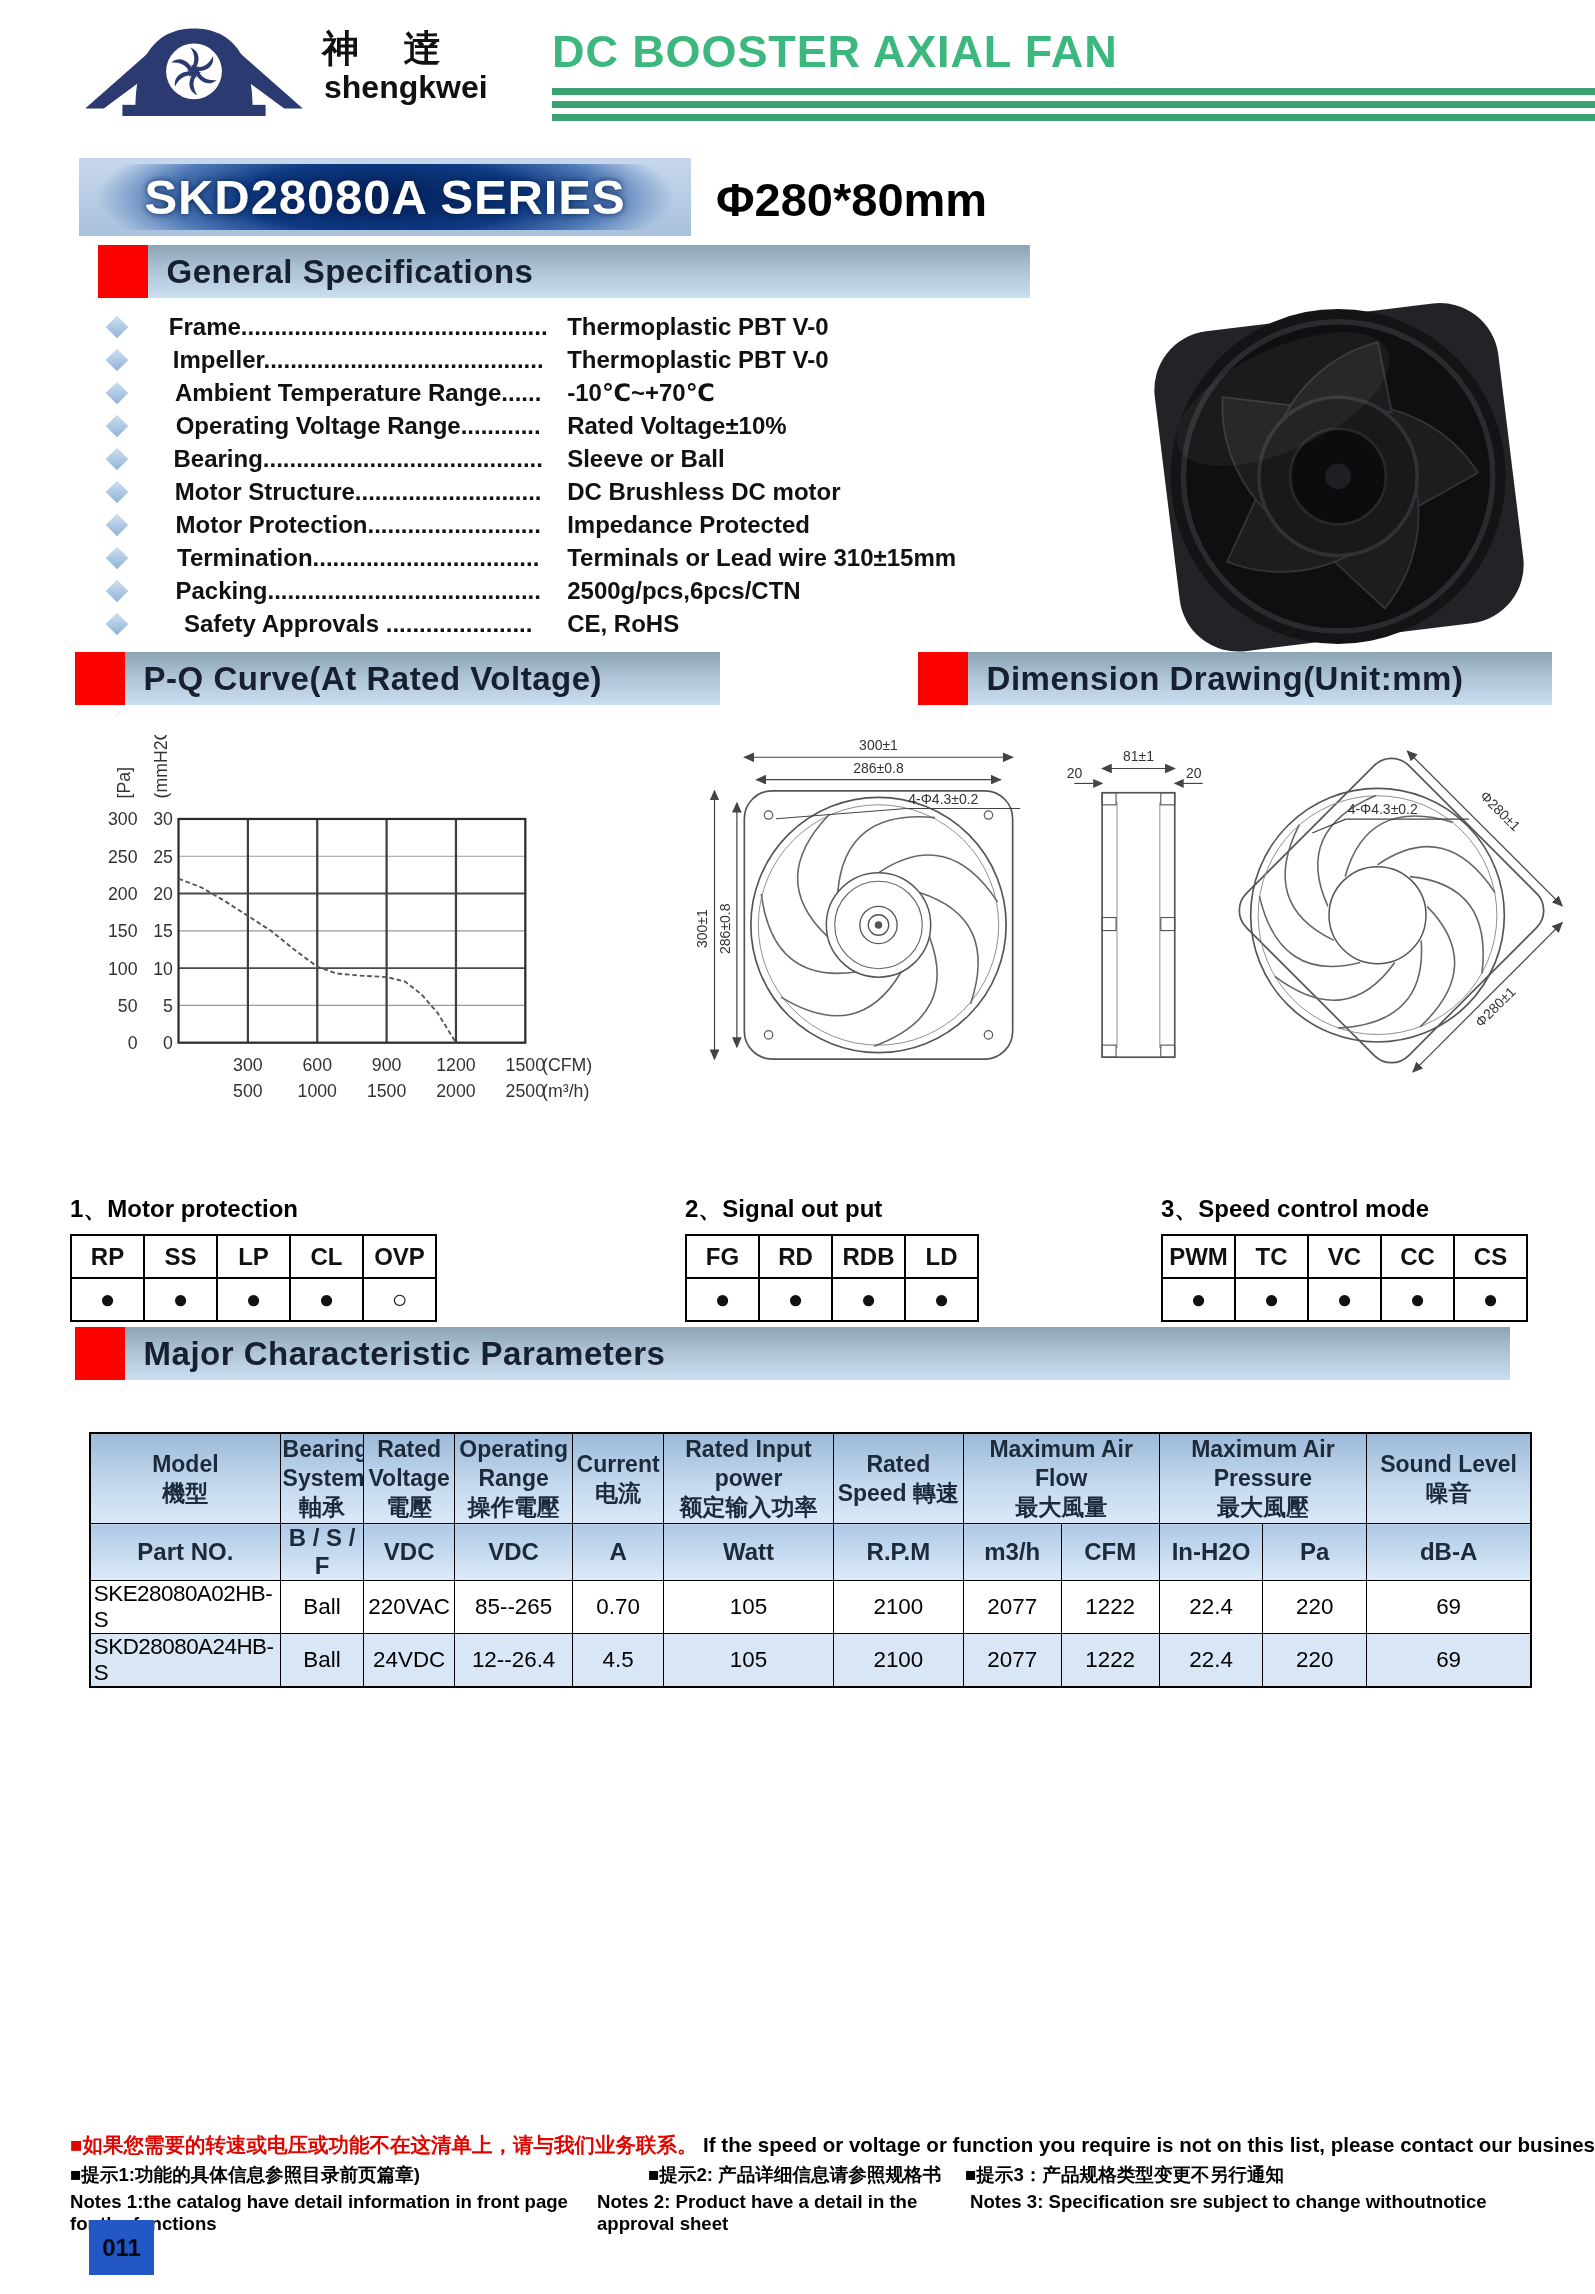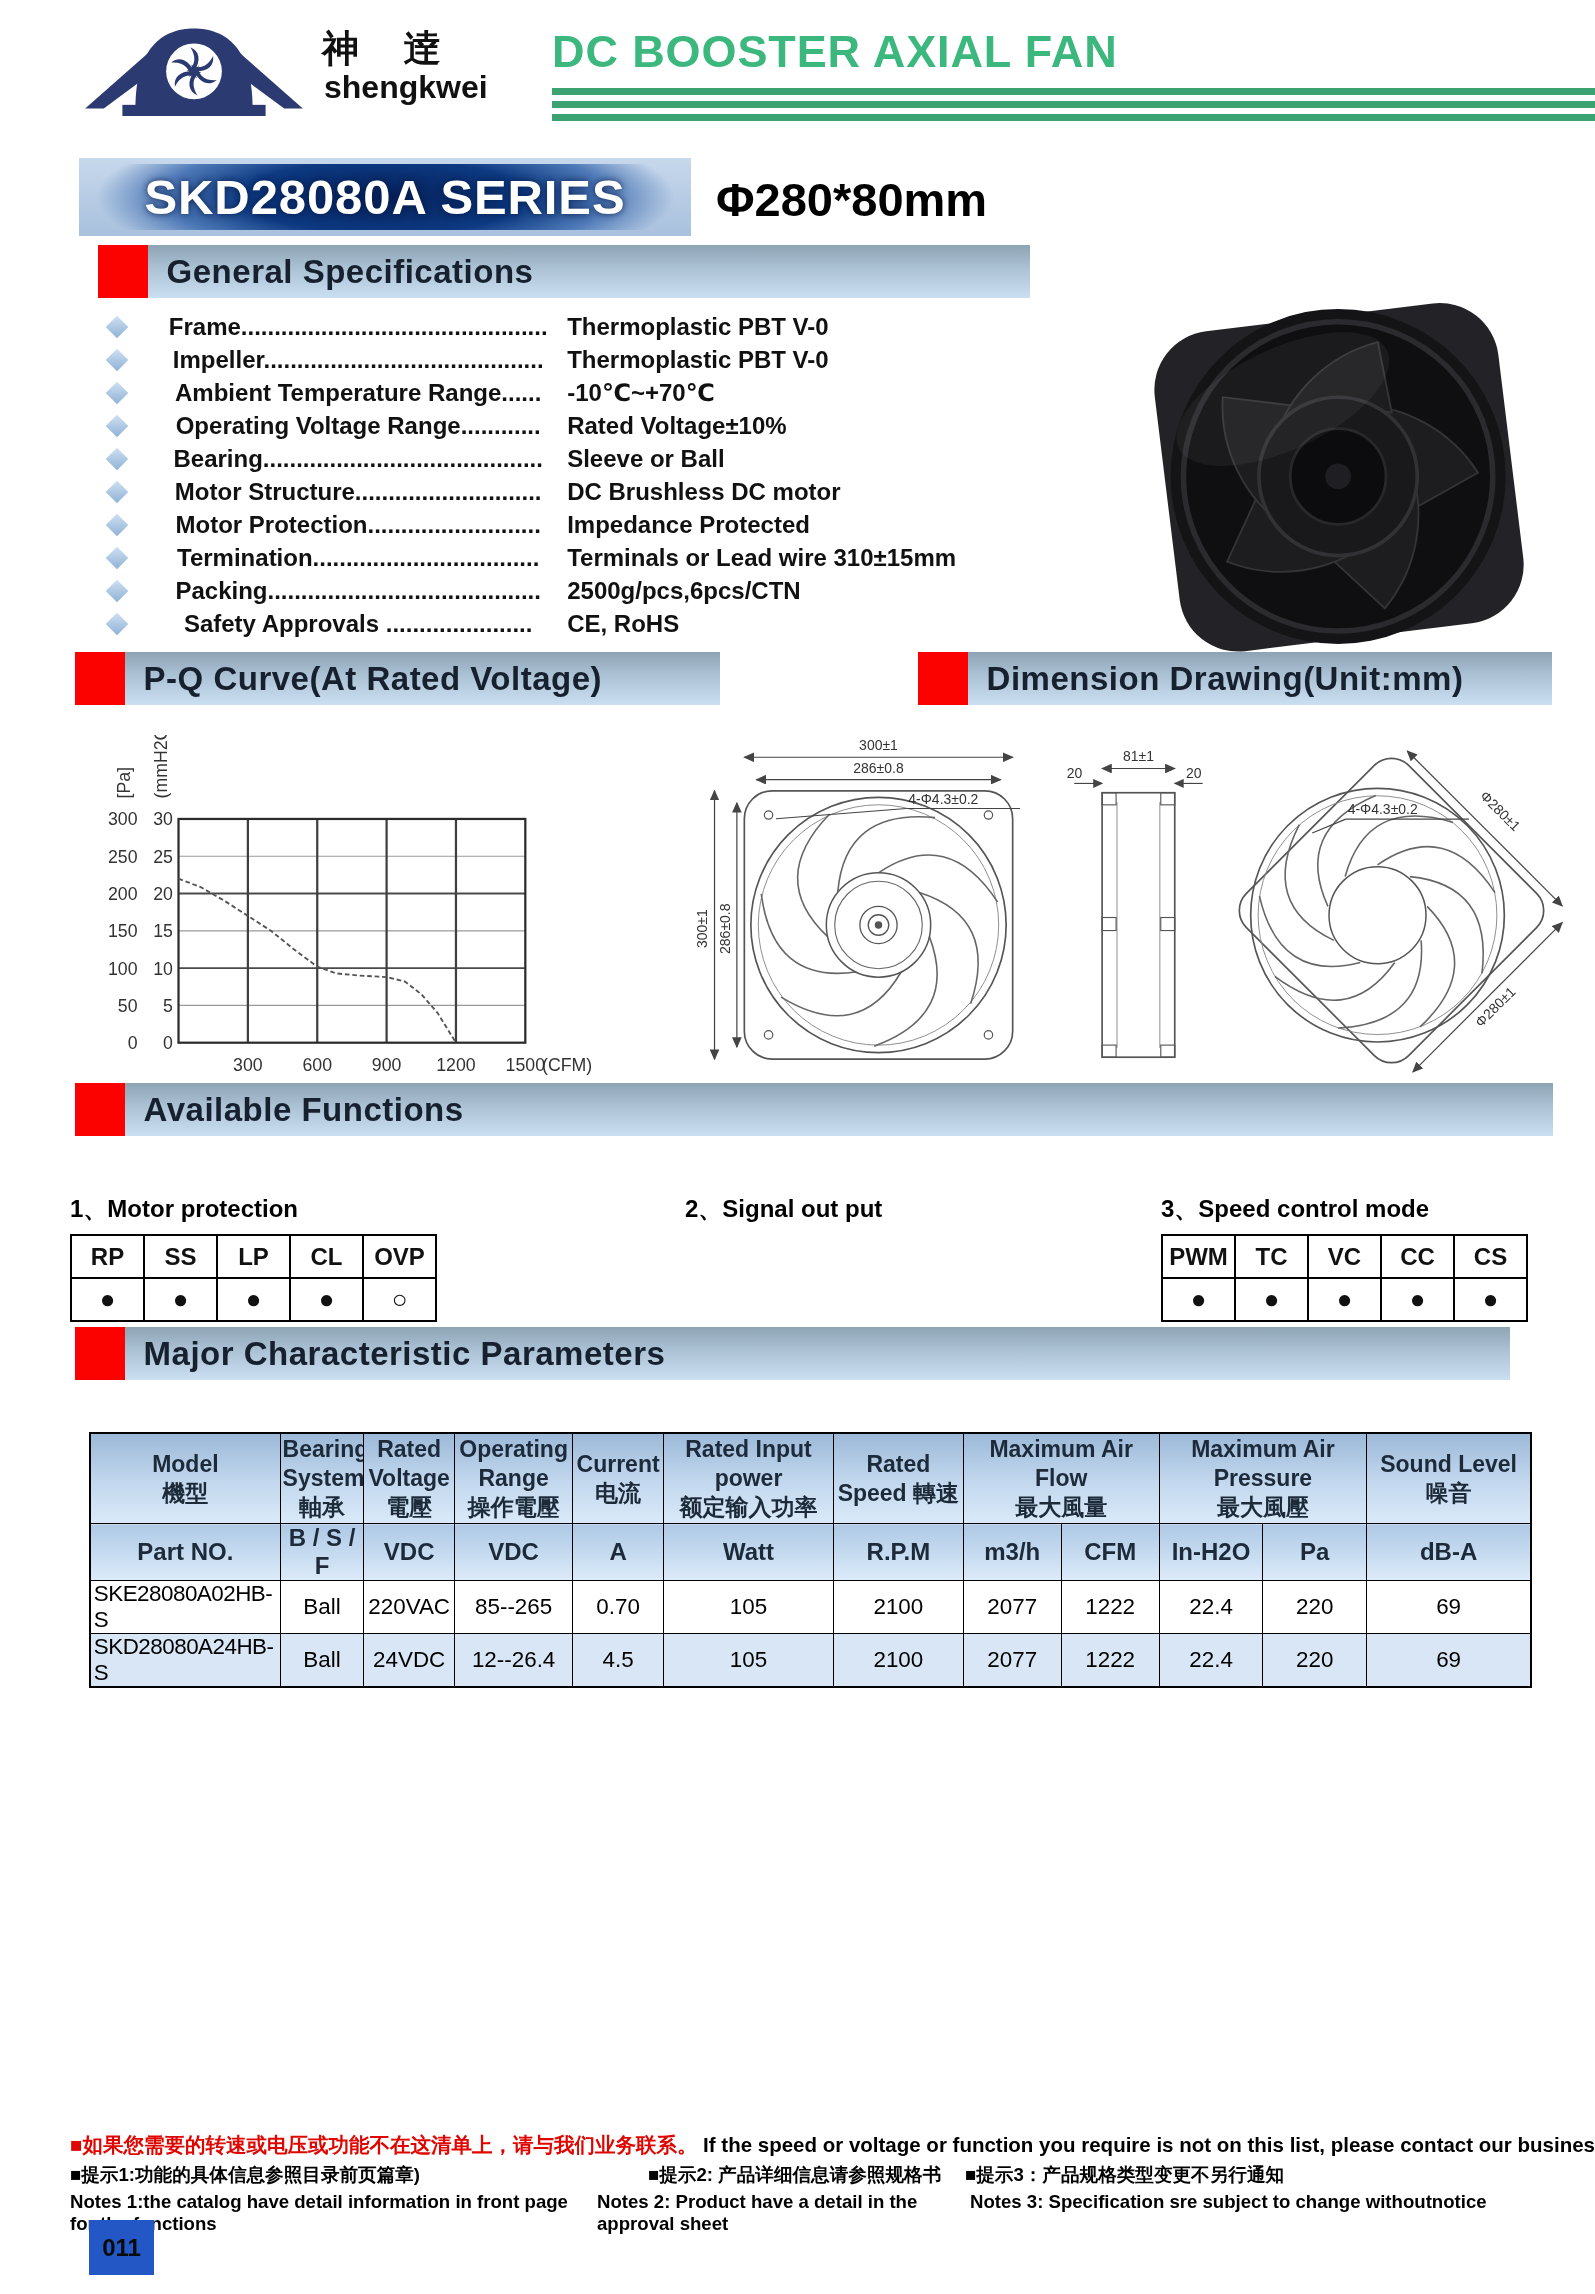--- a/index.html
+++ b/index.html
@@ -338,24 +338,20 @@
     <circle cx="200" cy="220" r="52" fill="#fff" stroke="#555" stroke-width="1.6"></circle>
     <line x1="232" y1="44" x2="398" y2="210" stroke="#444" stroke-width="1.3" marker-start="url(#arw)" marker-end="url(#arw)"></line>
     <text x="328" y="112" text-anchor="middle" class="dim" transform="rotate(45 328 112)">Φ280±1</text>
     <line x1="398" y1="228" x2="238" y2="388" stroke="#444" stroke-width="1.3" marker-start="url(#arw)" marker-end="url(#arw)"></line>
     <text x="330" y="322" text-anchor="middle" class="dim" transform="rotate(-45 330 322)">Φ280±1</text>
     <text x="168" y="112" class="dim">4-Φ4.3±0.2</text>
     <line x1="166" y1="117" x2="298" y2="117" stroke="#444" stroke-width="1.2"></line>
     <line x1="166" y1="117" x2="130" y2="132" stroke="#444" stroke-width="1.2"></line>
   </svg>
 
-  <div class="section-bar bar-af">
-    <div class="red"></div>
-    <div class="t">Available Functions</div>
-  </div>
   <div class="func-row">
       <div class="func-block">
         <div class="func-title">1、Motor protection</div>
         <table class="func-table">
           <tbody>
             <tr>
               <th>RP</th>
               <th>SS</th>
               <th>LP</th>
               <th>CL</th>
@@ -366,20 +362,36 @@
               <td>●</td>
               <td>●</td>
               <td>●</td>
               <td>○</td>
             </tr>
           </tbody>
         </table>
       </div>
       <div class="func-block">
         <div class="func-title">2、Signal out put</div>
+        <table class="func-table">
+          <tbody>
+            <tr>
+              <th>FG</th>
+              <th>RD</th>
+              <th>RDB</th>
+              <th>LD</th>
+            </tr>
+            <tr>
+              <td>●</td>
+              <td>●</td>
+              <td>●</td>
+              <td>●</td>
+            </tr>
+          </tbody>
+        </table>
       </div>
       <div class="func-block">
         <div class="func-title">3、Speed control mode</div>
         <table class="func-table">
           <tbody>
             <tr>
               <th>PWM</th>
               <th>TC</th>
               <th>VC</th>
               <th>CC</th>

